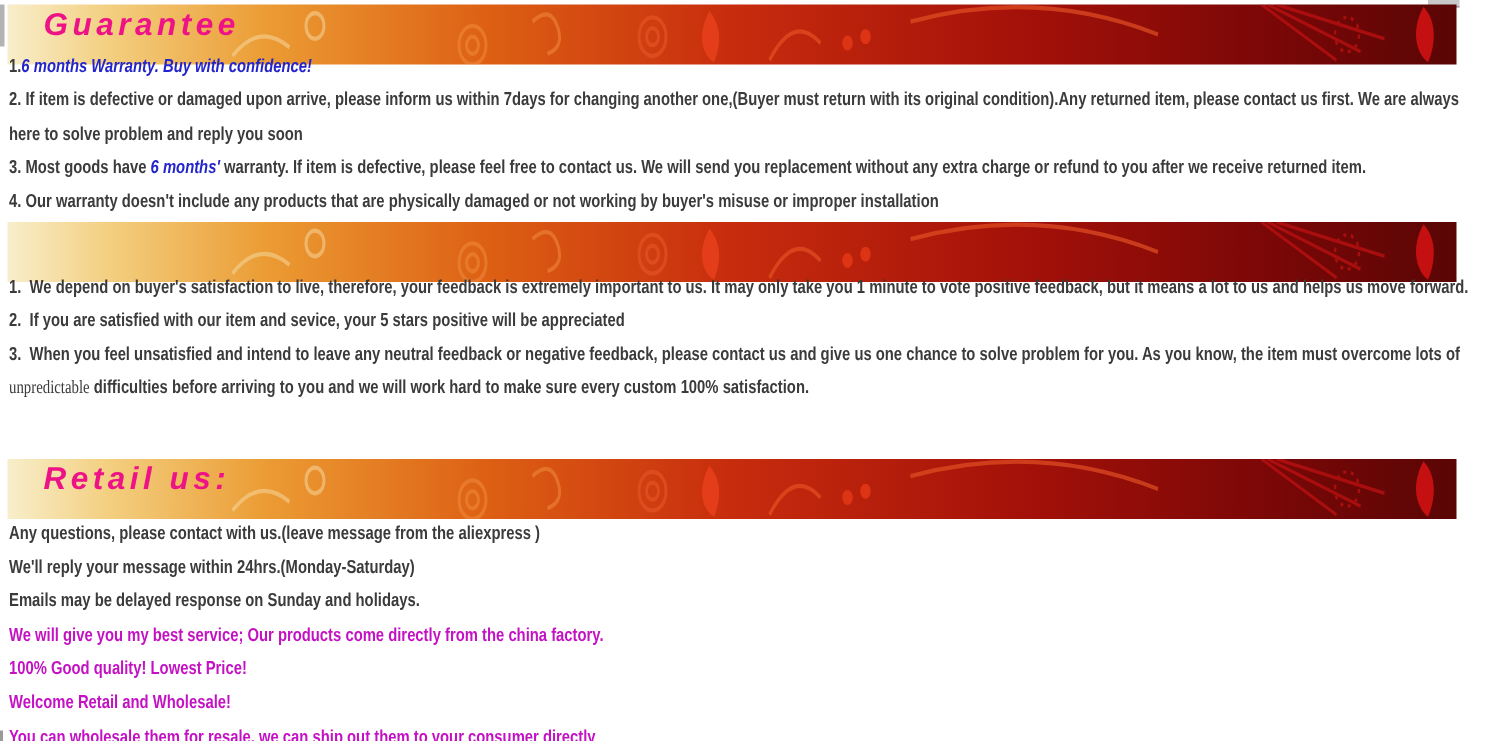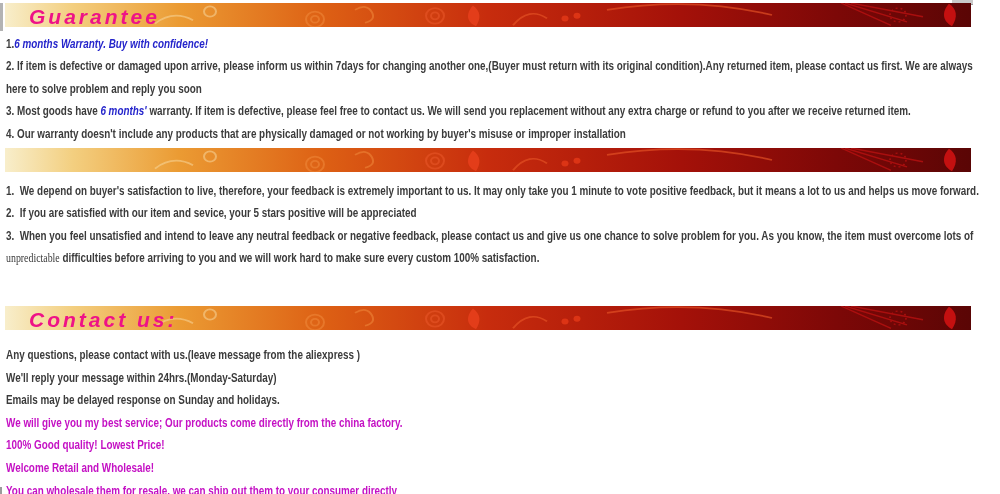--- a/index.html
+++ b/index.html
@@ -1,21 +1,21 @@
 <!DOCTYPE html>
 <html style="--title-pink: #ee1287; --blue: #2424cb; --magenta: #c411c4; --body-text: #3b3b3b; --banner-gradient-start: #f8eecb; --banner-gradient-mid: #c72c0d; --banner-gradient-end: #5a0505;"><head>
 <meta charset="utf-8">
 <style>
   html,body{margin:0;padding:0;}
   body{
     width:1000px;height:494px;background:#ffffff;position:relative;overflow:hidden;
     font-family:"Liberation Sans","DejaVu Sans",sans-serif;
   }
   .banner{
-    position:absolute;left:5px;width:966px;height:24px;overflow:hidden;
+    position:absolute;left:5px;width:966px;height:40px;overflow:hidden;
     background:linear-gradient(90deg,#f8eecb 0%,#f3cf80 7%,#eb9b33 18%,#dd6014 33%,#c72c0d 50%,#a41109 70%,#7d0807 86%,#5a0505 100%);
   }
   .decor{position:absolute;left:0;top:0;width:100%;height:100%;}
   .banner-title{
     position:absolute;left:24px;top:0;line-height:28px;
     font-size:21px;font-weight:bold;font-style:italic;letter-spacing:3px;
     color:var(--title-pink,#ee1287);
   }
   .para-block{
     position:absolute;left:6px;width:1232px;
@@ -141,21 +141,21 @@
         <circle cx="560" cy="18" r="3.5" fill="#e53a18" opacity="0.8"></circle>
         <circle cx="572" cy="15" r="3.5" fill="#e53a18" opacity="0.8"></circle>
         <g stroke="#b81111" stroke-width="1.6" opacity="0.8" fill="none">
           <path d="M836 0 L886 26"></path>
             <path d="M840 0 L902 22"></path>
             <path d="M846 0 L918 16"></path>
           <circle cx="893" cy="14" r="8" stroke-dasharray="2 3"></circle>
         </g>
         <path d="M944 1 C936 11 938 22 947 27 C953 17 952 7 944 1 Z" fill="#cf1212" opacity="0.9"></path>
       </svg>
-      <span class="banner-title">Contact us:</span>
+      <span class="banner-title">Retail us:</span>
     </div>
     <div class="para-block contact-block" style="top:344px">
       <p class="para">Any questions, please contact with us.(leave message from the aliexpress )</p>
       <p class="para">We'll reply your message within 24hrs.(Monday-Saturday)</p>
       <p class="para">Emails may be delayed response on Sunday and holidays.</p>
       <p class="para magenta">We will give you my best service; Our products come directly from the china factory.</p>
       <p class="para magenta">100% Good quality! Lowest Price!</p>
       <p class="para magenta">Welcome Retail and Wholesale!</p>
       <p class="para magenta">You can wholesale them for resale, we can ship out them to your consumer directly</p>
     </div>

